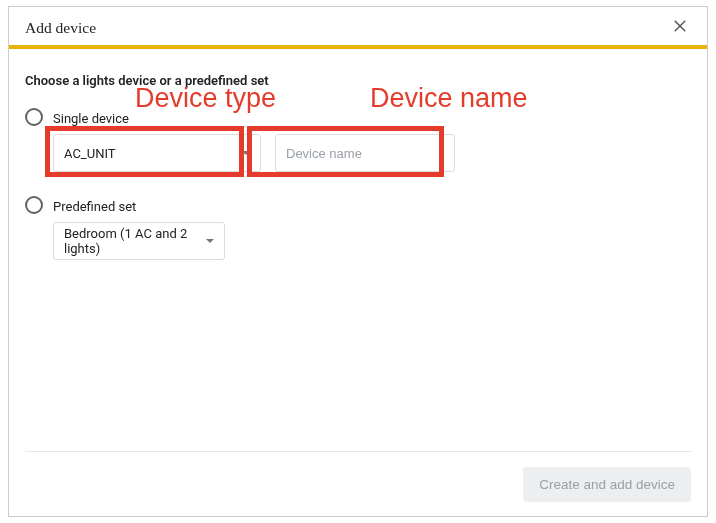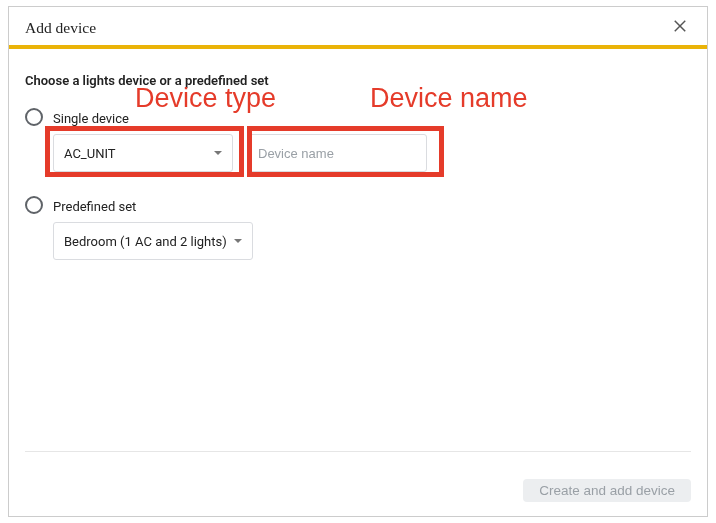--- a/index.html
+++ b/index.html
@@ -71,21 +71,21 @@
     color: #222;
   }
   .indent {
     margin-left: 28px;
     display: flex;
     gap: 14px;
     margin-bottom: 24px;
   }
   .select-box {
     position: relative;
-    width: 180px;
+    width: 208px;
     height: 38px;
     border: 1px solid #dadce0;
     border-radius: 3px;
     background: #fff;
     display: flex;
     align-items: center;
     padding: 0 10px;
     cursor: pointer;
     font-size: 13px;
     color: #222;
@@ -124,21 +124,21 @@
     position: absolute;
     right: 16px;
     bottom: 14px;
   }
   .create-btn {
     background: #eceef0;
     color: #9aa0a6;
     border: none;
     border-radius: 4px;
     font-size: 13.5px;
-    padding: 4px 16px;
+    padding: 10px 16px;
     cursor: default;
   }
   
   .anno-label {
     position: absolute;
     color: #e53b2a;
     font-size: 27px;
     font-weight: 400;
     font-family: Arial, sans-serif;
     pointer-events: none;
@@ -180,21 +180,21 @@
       </div>
       <input class="input-box" type="text" placeholder="Device name" style="">
     </div>
 
     <div class="option-row option2">
       <div class="radio"></div>
       <div class="option-label">Predefined set</div>
     </div>
 
     <div class="indent">
-      <div class="select-box" style="width:200px">
+      <div class="select-box" style="width:172px">
         <span>Bedroom (1 AC and 2 lights)</span>
         <span class="caret"></span>
       </div>
     </div>
 
   </div>
 
   <div class="footer-hr"></div>
 
   <div class="footer">

